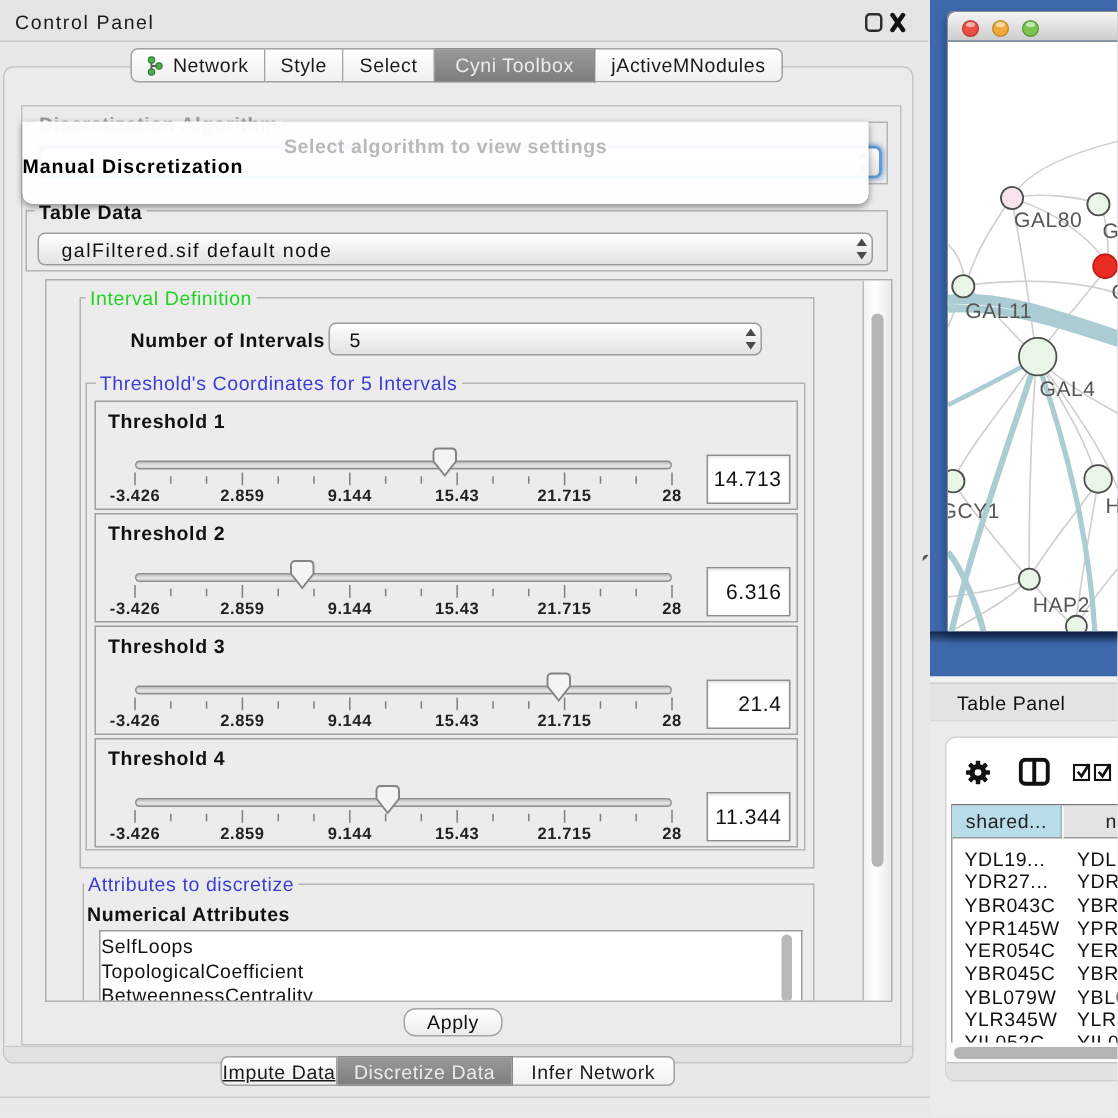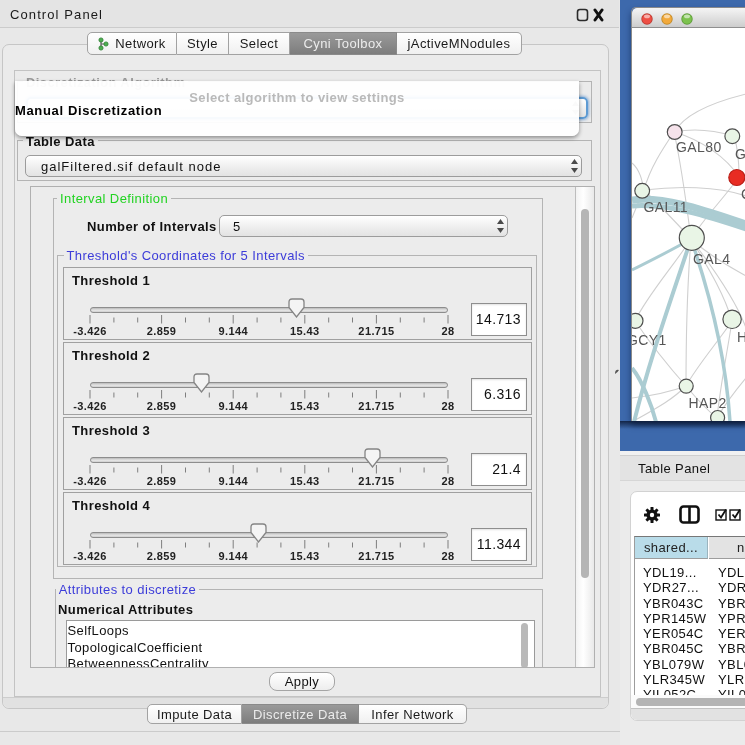--- a/index.html
+++ b/index.html
@@ -262,21 +262,21 @@
       <div class="abs" style="left:454px; top:2px; width:7.5px; height:45px; background:#b9b9b9; border-radius:4px; padding:0;"></div>
     </div>
   </div>
 </div>
 
 <div class="btn" style="left:269px; top:672px; width:66px; height:19px; line-height:17px;">Apply</div>
 
 <div class="abs" style="left:3px; top:697px; width:605px; height:11px; background:#e1e1e1; border-top:1px solid #cdcdcd; border-radius:0 0 7px 7px;"></div>
 
 <div class="seg" style="left:147px; top:704px; height:20px;" id="botseg">
-  <div class="tab first" style="width:95px;">Impute Data</div>
+  <div class="tab first" style="width:78px;text-decoration:underline;">Impute Data</div>
   <div class="tab sel" style="width:117px;">Discretize Data</div>
   <div class="tab last" style="width:108px;">Infer Network</div>
 </div>
 <div class="abs" style="left:0; top:731px; width:620px; height:1px; background:#cbcbcb;"></div>
 
 <svg class="abs" style="left:614px; top:368px;" width="6" height="7" viewBox="0 0 6 7">
     <path d="M1 6 Q1 1 5 2 L3.5 4 Z" fill="#555"></path>
   </svg>
 
 <div class="abs" id="netblue" style="left:620px; top:0; width:125px; height:451px; background:#3d69ac;"></div>

